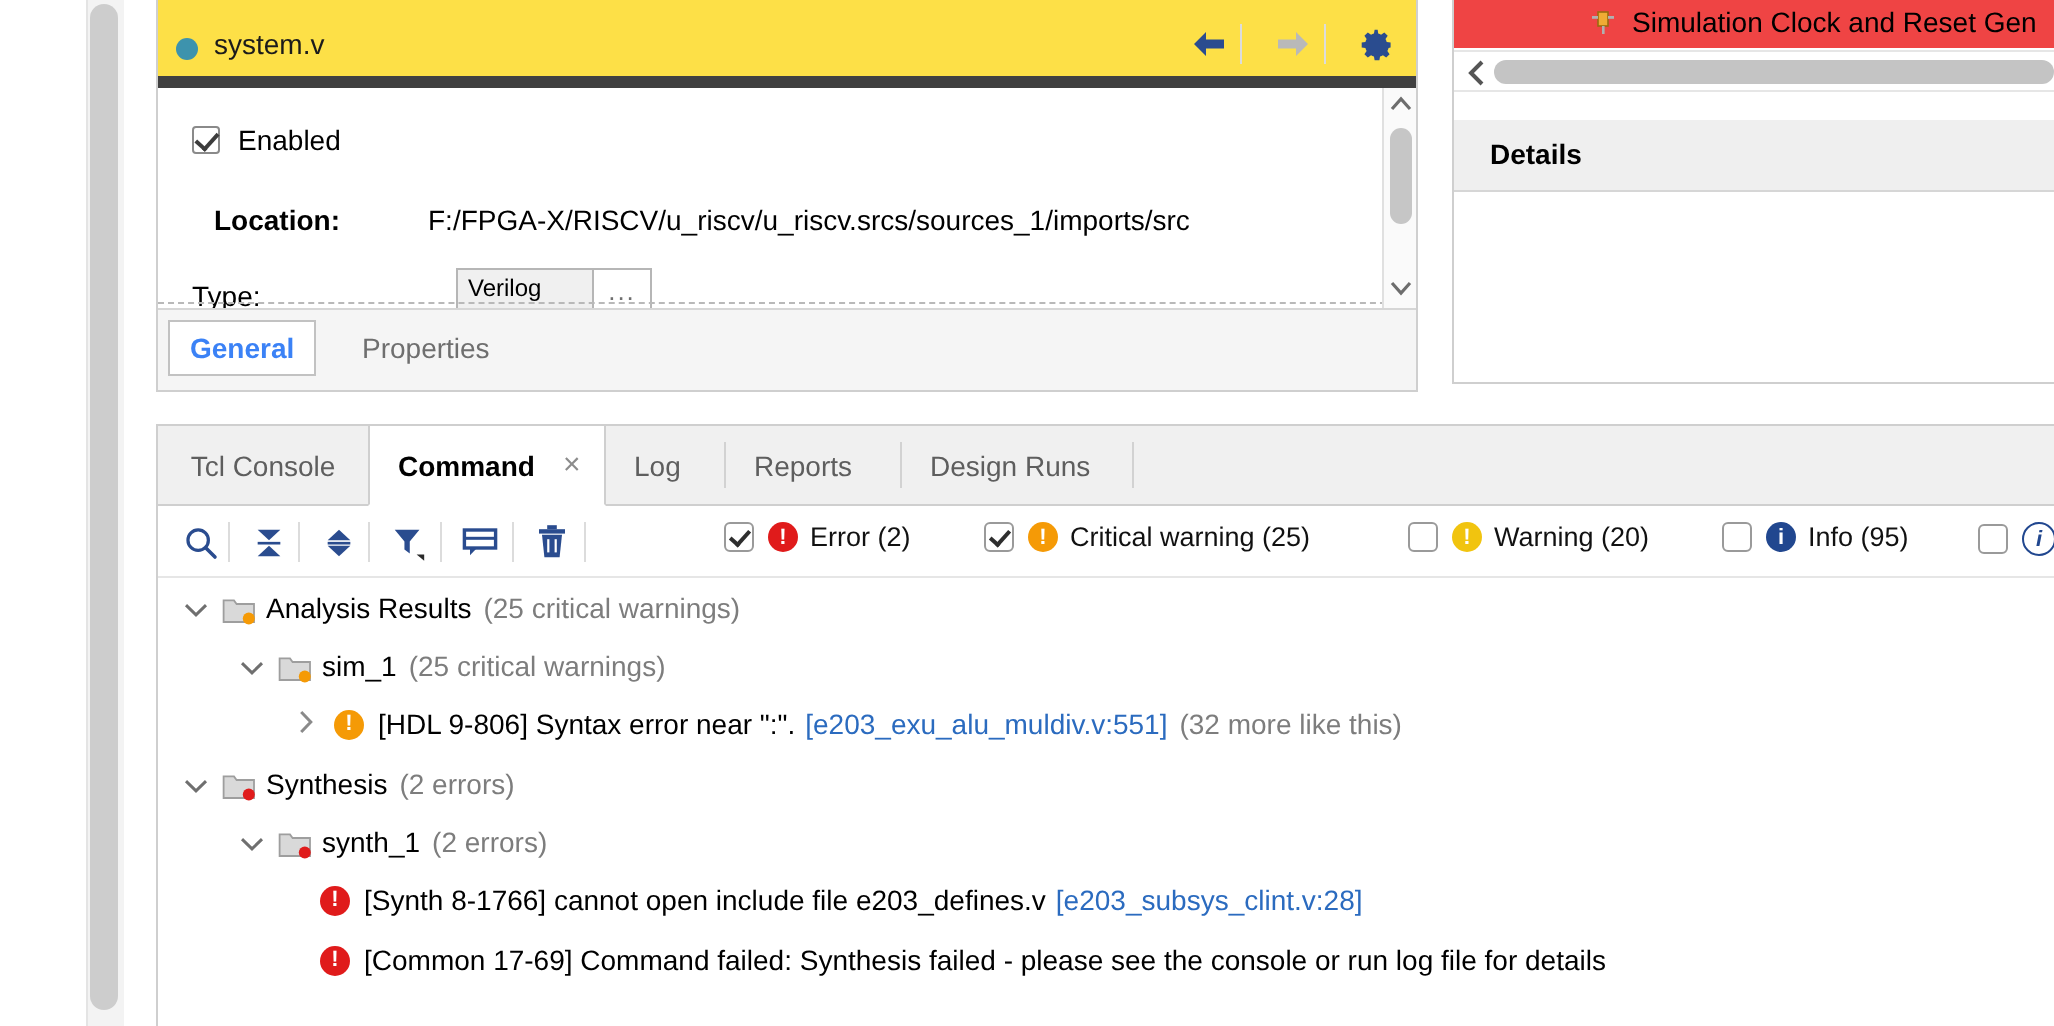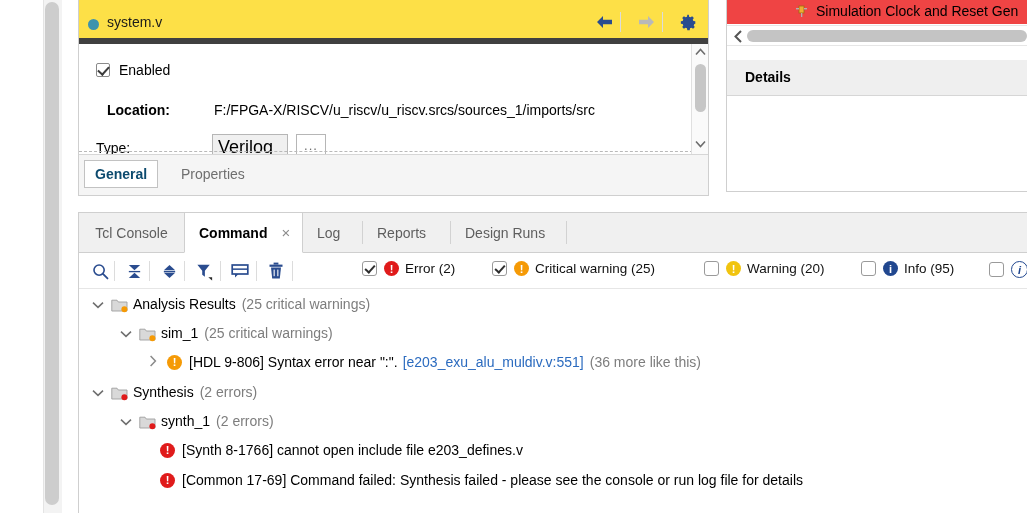--- a/index.html
+++ b/index.html
@@ -58,23 +58,23 @@
   .vcb.checked::after {
     content:""; position:absolute; left:3px; top:0px; width:5px; height:9px;
     border:solid #3c3c3c; border-width:0 2px 2px 0; transform:rotate(42deg);
   }
   .row-check-label { margin-left:9px; font-size:14px; }
 
   .row-loc { position:absolute; left:28px; top:58px; font-size:14px;font-weight:bold; }
   .row-loc-val { position:absolute; left:135px; top:58px; font-size:14px; white-space:nowrap; }
   .row-type { position:absolute; left:17px; top:96px; font-size:14px; }
   .type-combo {
-    position:absolute; left:133px; top:90px; width:76px; height:24px;
+    position:absolute; left:149px; top:90px; width:76px; height:24px;
     background:#f0f0f0; border:1px solid #b6b6b6; box-sizing:border-box;
-    font-size:18px; padding:2px 0 0 5px;
+    font-size:12px; padding:2px 0 0 5px;
   }
   .type-ellipsis {
     position:absolute; left:217px; top:90px; width:30px; height:24px;
     background:#ffffff; border:1px solid #b6b6b6; box-sizing:border-box;
     font-size:13px; color:#6f6f6f; text-align:center; line-height:21px; letter-spacing:1px;
   }
   .dashed-cut {
     position:absolute; left:0; top:107px; width:100%; height:0;
     border-top:1px dashed #b9b9b9;
   }
@@ -88,21 +88,21 @@
   .pv-thumb { position:absolute; left:3px; top:20px; width:11px; height:48px; background:#c6c6c6; border-radius:6px; }
 
   .props-tabs {
     position:absolute; left:0; bottom:0; width:100%; height:41px;
     background:#f5f5f5; border-top:1px solid #d6d6d6; box-sizing:border-box;
   }
   .ptab {
     position:absolute; top:5px; height:28px; display:flex; align-items:center;
     padding:0 10px; font-size:14px; box-sizing:border-box;
   }
-  .ptab.active { left:5px; background:#ffffff; border:1px solid #c2c2c2; font-weight:bold; color:#0c4a6e; }
+  .ptab.active { left:5px; background:#ffffff; border:1px solid #c2c2c2; font-weight:bold; color:#3b82f6; }
   .ptab.inactive { left:92px; color:#6f6f6f; }
 
   
   .right-panel {
     position:absolute; left:726px; top:0; width:301px; height:192px;
     background:#ffffff; border:1px solid #cfcfcf; border-top:none; border-right:none;
     box-sizing:border-box;
   }
   .rp-treerow {
     position:absolute; left:0; top:0; width:100%; height:24px;
@@ -425,21 +425,21 @@
 
       <div class="trow" style="top:58px;">
         <span class="twist" style="left:70px;">
           <svg width="8" height="12" viewBox="0 0 8 12">
               <path d="M1.6 1 L6.4 6 L1.6 11" fill="none" stroke="#8a8a8a" stroke-width="1.5"></path>
             </svg>
         </span>
         <span class="sev" style="left:88px; background:#f59a06;">!</span>
         <span class="tlabel" style="margin-left:110px;">[HDL 9-806] Syntax error near ":".</span>
         <span class="tlabel tlink" style="margin-left:5px;">[e203_exu_alu_muldiv.v:551]</span>
-        <span class="tlabel tmuted" style="margin-left:6px;">(36 more like this)</span>
+        <span class="tlabel tmuted" style="margin-left:6px;">(32 more like this)</span>
       </div>
 
       <div class="trow" style="top:88px;">
         <span class="twist" style="left:13px;">
           <svg width="12" height="8" viewBox="0 0 12 8">
               <path d="M1 1.6 L6 6.4 L11 1.6" fill="none" stroke="#6f6f6f" stroke-width="1.5"></path>
             </svg>
         </span>
         <span class="folder" style="left:32px;">
           <svg width="17" height="15" viewBox="0 0 17 15">
@@ -463,20 +463,21 @@
             <circle cx="13.4" cy="11.3" r="3" fill="#e01b1b"></circle>
           </svg>
         </span>
         <span class="tlabel" style="margin-left:82px;">synth_1</span>
         <span class="tlabel tmuted" style="margin-left:6px;">(2 errors)</span>
       </div>
 
       <div class="trow" style="top:146px;">
         <span class="sev" style="left:81px; background:#e01b1b;">!</span>
         <span class="tlabel" style="margin-left:103px;">[Synth 8-1766] cannot open include file e203_defines.v</span>
+        <span class="tlabel tlink" style="margin-left:5px;">[e203_subsys_clint.v:28]</span>
       </div>
 
       <div class="trow" style="top:176px;">
         <span class="sev" style="left:81px; background:#e01b1b;">!</span>
         <span class="tlabel" style="margin-left:103px;">[Common 17-69] Command failed: Synthesis failed - please see the console or run log file for details</span>
       </div>
 
     </div>
   </div>
 </div>

